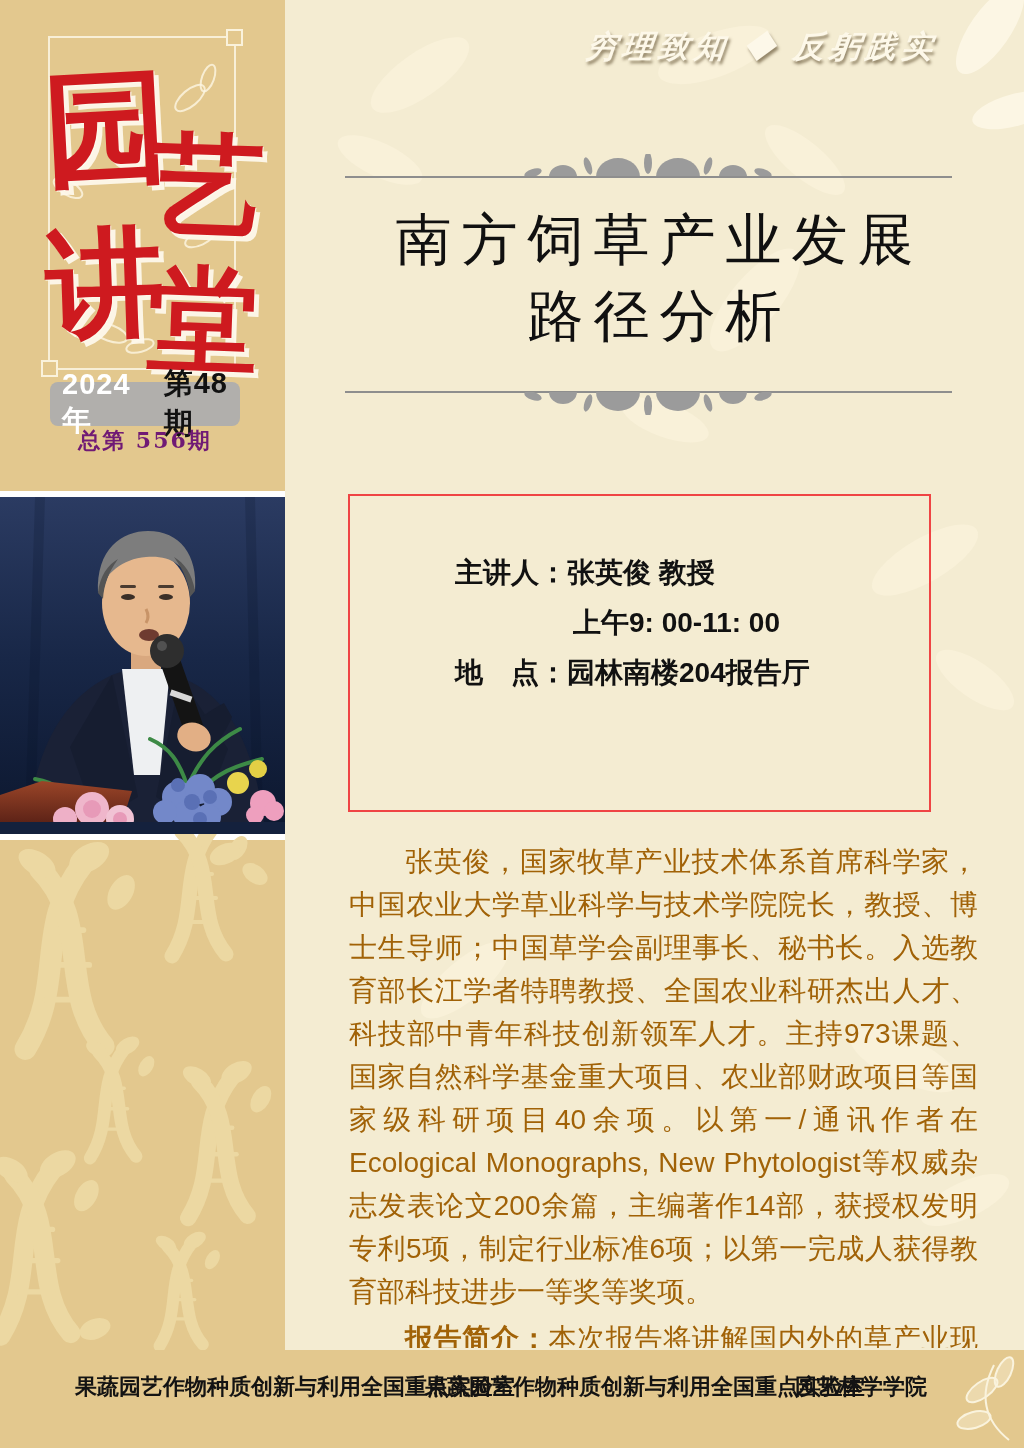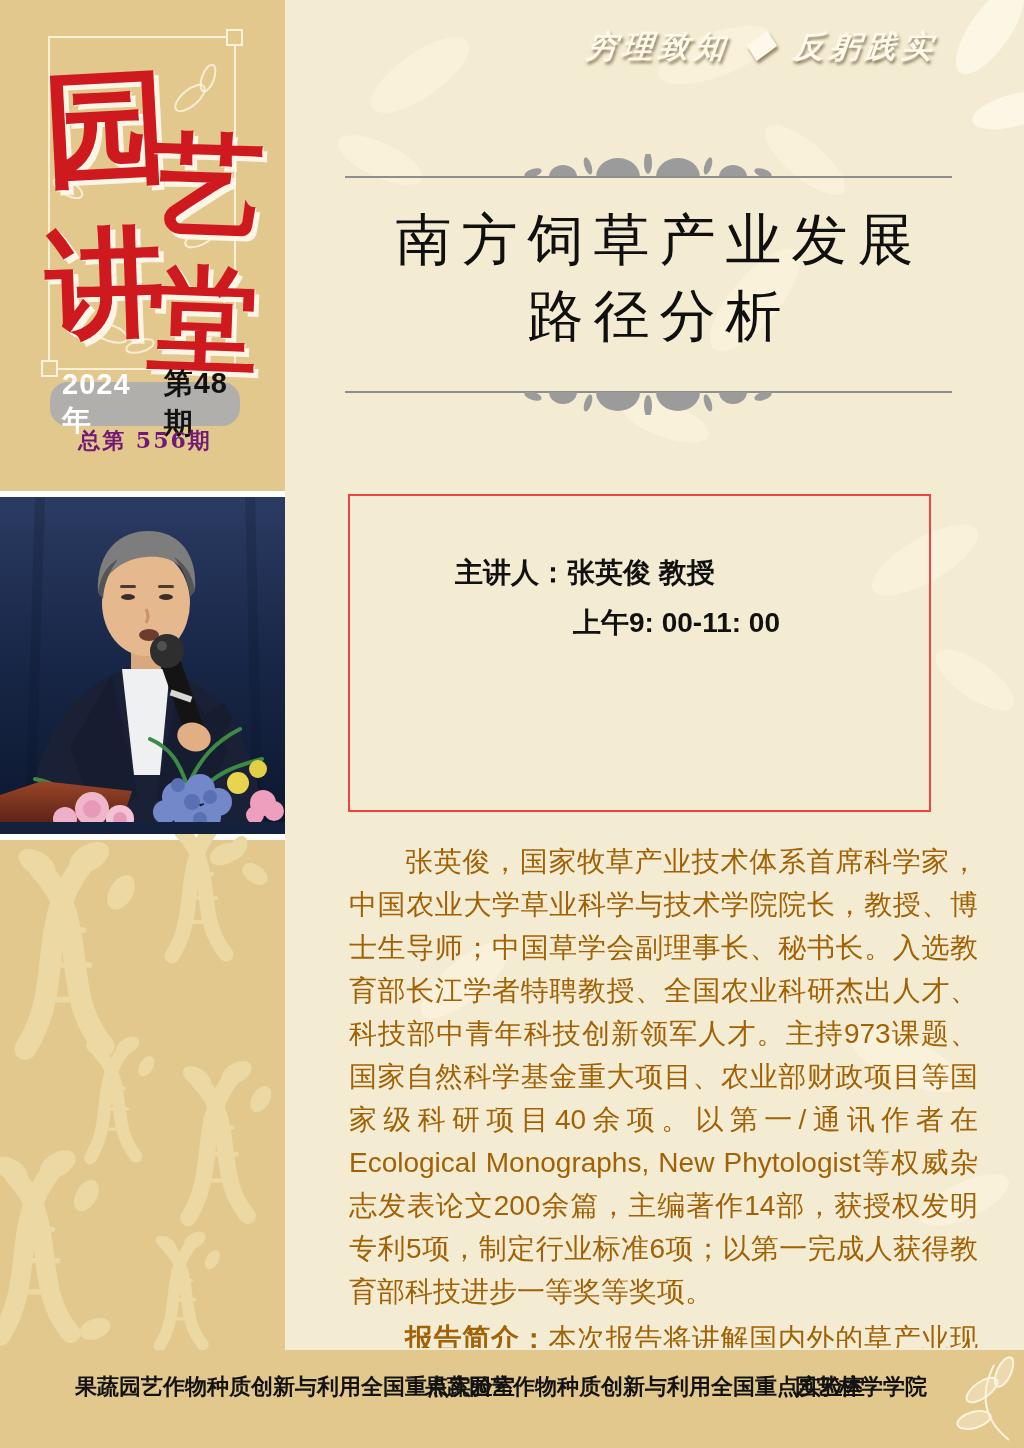--- a/index.html
+++ b/index.html
@@ -11,21 +11,21 @@
              border:2px solid rgba(252,246,228,.85);}
   .corner-sq{position:absolute;width:13px;height:13px;border:2px solid rgba(252,246,228,.9);background:#e3c88e;}
   .sq-tr{right:-9px;top:-9px;} .sq-bl{left:-9px;bottom:-9px;}
   .cal-char{position:absolute;font-family:"DejaVu Serif","Liberation Serif",serif;
             font-weight:900;color:#ce1a1f;line-height:1;
             text-shadow:5px 5px 0 rgba(253,248,235,.95),1px 1px 0 rgba(253,248,235,.85);}
   .c1{left:44px;top:66px;font-size:124px;transform:rotate(-3deg);}
   .c2{left:152px;top:130px;font-size:112px;transform:rotate(2deg);}
   .c3{left:46px;top:224px;font-size:118px;transform:rotate(-2deg);}
   .c4{left:148px;top:264px;font-size:110px;transform:rotate(2deg);}
-  .issue-badge{position:absolute;left:50px;top:382px;width:190px;height:44px;border-radius:18px;
+  .issue-badge{position:absolute;left:50px;top:382px;width:190px;height:44px;border-radius:8px;
                background:#b1afac;display:flex;align-items:center;font-size:29px;font-weight:600;}
   .issue-badge .year{color:#fff;margin-left:12px;letter-spacing:1px;}
   .issue-badge .num{color:#111;margin-left:22px;letter-spacing:1px;}
   .total-issue{position:absolute;left:40px;top:426px;width:210px;text-align:center;
                font-size:22px;font-weight:700;letter-spacing:2px;color:#701a75;
                font-family:"DejaVu Serif","Liberation Serif",serif;}
   .photo{position:absolute;left:0;top:491px;width:285px;height:337px;
          border-top:6px solid #fff;border-bottom:6px solid #fff;background:#14213d;}
   .photo svg{display:block;}
   
@@ -274,20 +274,24 @@
   <div class="info-box">
     <div class="info-rows">
       <div class="info-row strong">
         <span>主讲人：</span>
           <span>张英俊  教授</span>
       </div>
       <div class="info-row">
         <span class="indent"></span>
           <span>上午9: 00-11: 00</span>
       </div>
+      <div class="info-row">
+        <span>地　点：</span>
+          <span>园林南楼204报告厅</span>
+      </div>
     </div>
   </div>
 
   <div class="bio-wrap">
     <p>张英俊，国家牧草产业技术体系首席科学家，中国农业大学草业科学与技术学院院长，教授、博士生导师；中国草学会副理事长、秘书长。入选教育部长江学者特聘教授、全国农业科研杰出人才、科技部中青年科技创新领军人才。主持973课题、国家自然科学基金重大项目、农业部财政项目等国家级科研项目40余项。以第一/通讯作者在Ecological Monographs, New Phytologist等权威杂志发表论文200余篇，主编著作14部，获授权发明专利5项，制定行业标准6项；以第一完成人获得教育部科技进步一等奖等奖项。</p>
     <p><span class="blabel">报告简介：</span><span>本次报告将讲解国内外的草产业现状和前沿分析以及后续南方饲草产业发展的思路。</span></p>
   </div>
 
   <div class="footer">
     <span class="lab lab1">果蔬园艺作物种质创新与利用全国重点实验室</span>

